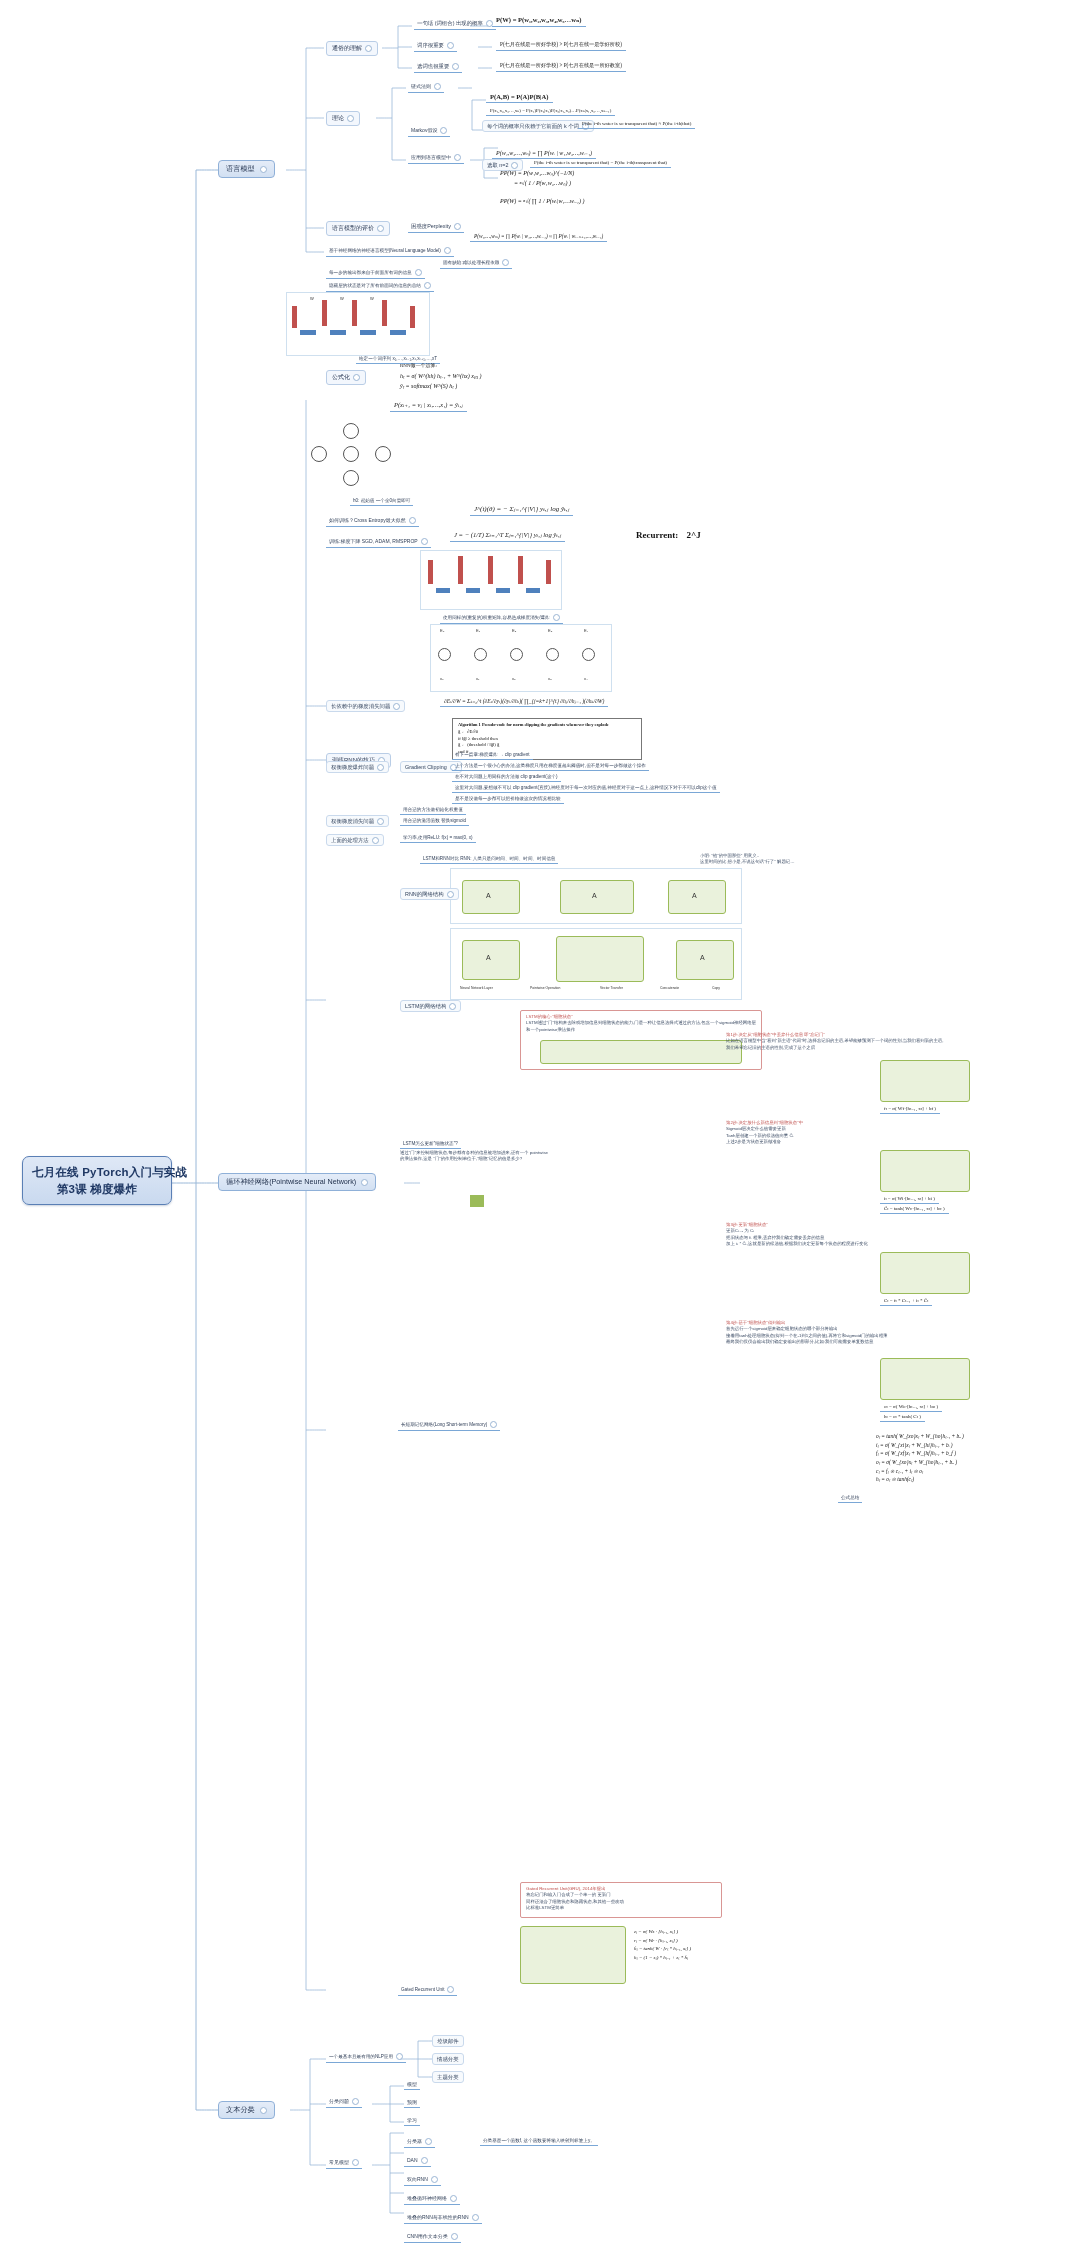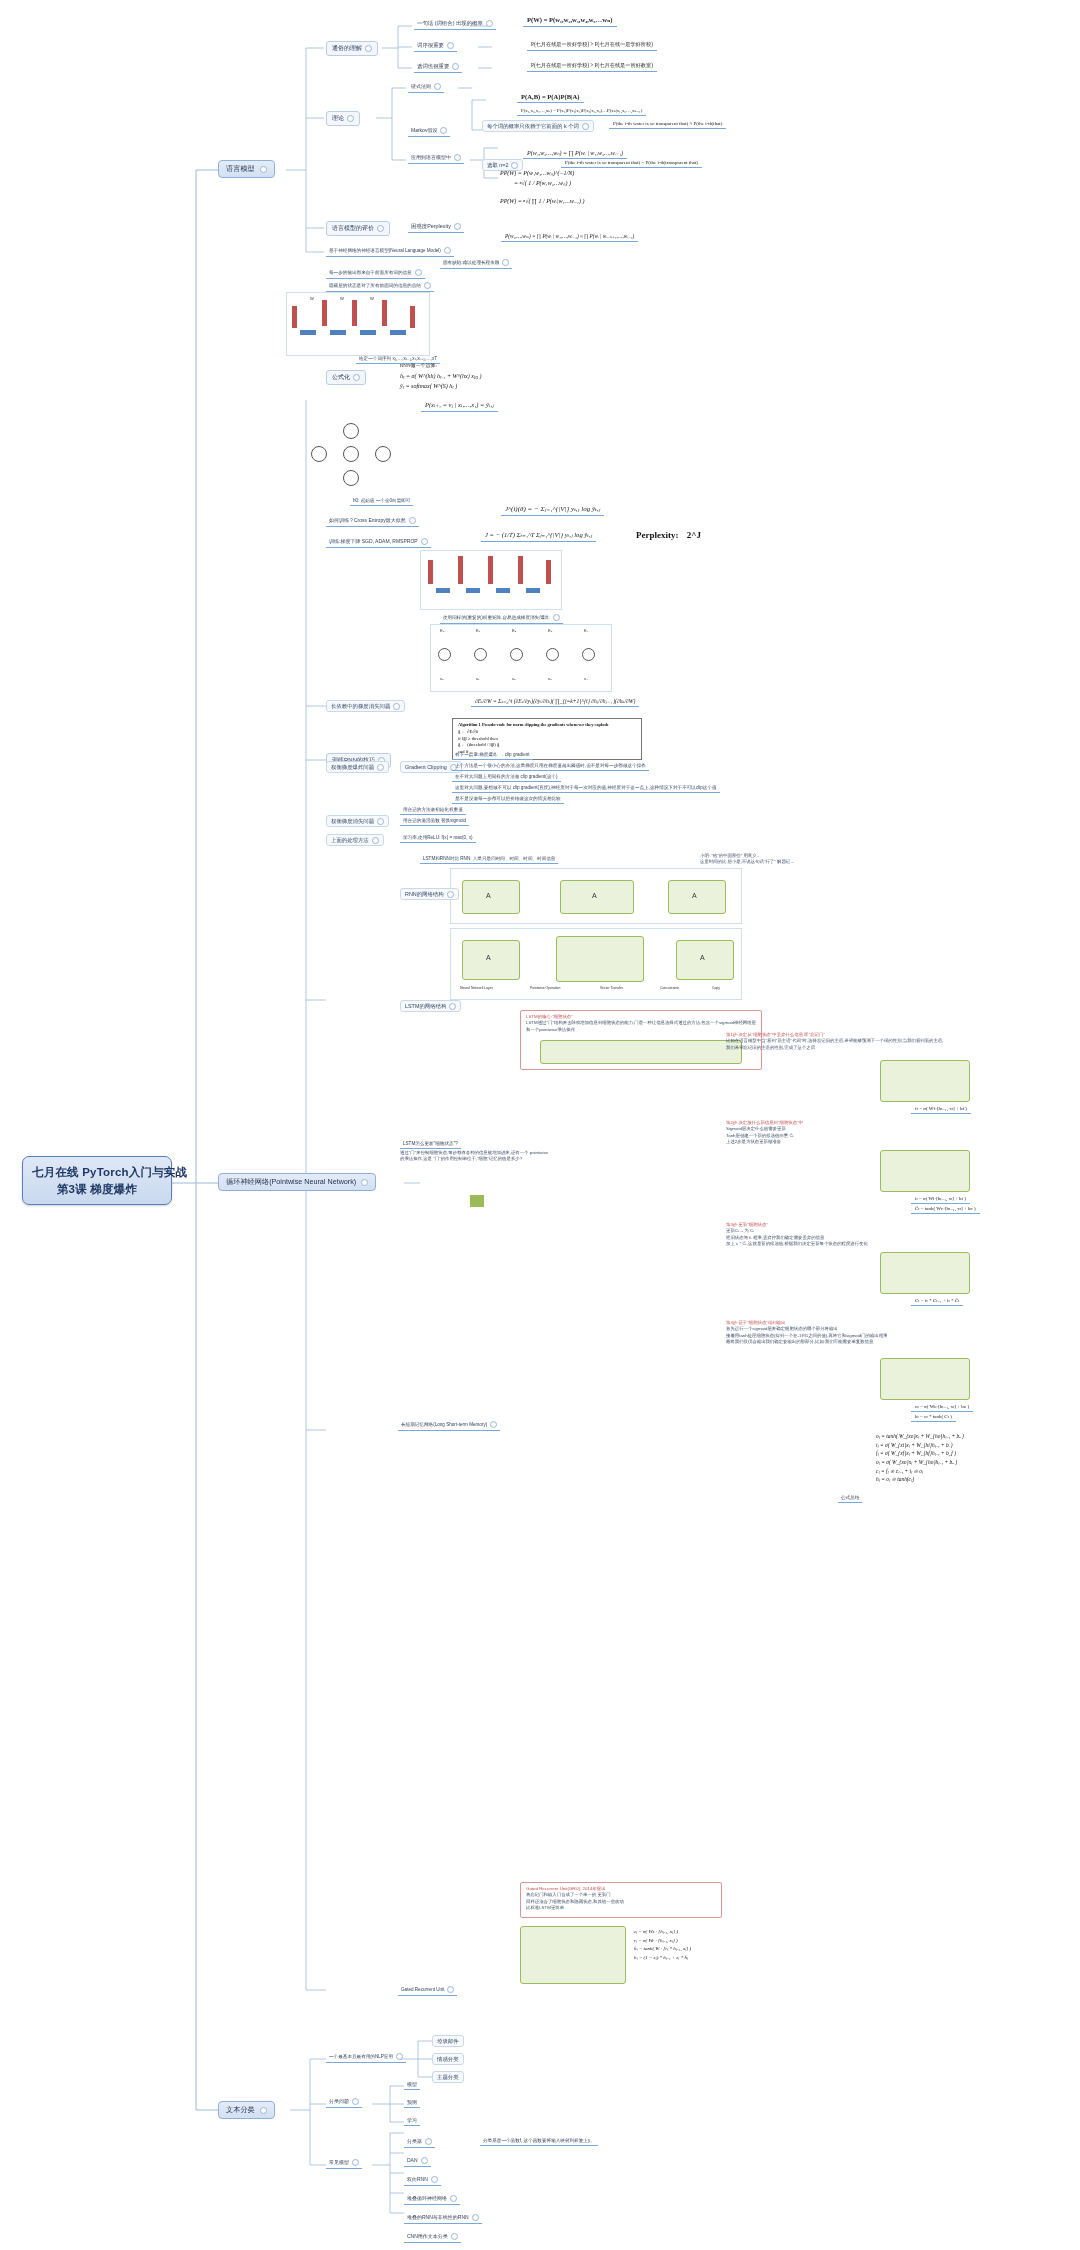--- a/index.html
+++ b/index.html
@@ -36,21 +36,21 @@
   
   .ul{
     font-size:5.4px;color:#2f3e57;padding:1px 3px 2px 3px;
     border-bottom:1.1px solid #7aa7d6;background:transparent;
   }
   .ul.small{font-size:4.6px;}
   .ul.mid{font-size:5px;}
   .formula{
     font-family:"Liberation Serif","DejaVu Serif",serif;
     font-style:italic;color:#1a1a1a;border-bottom:1.1px solid #7aa7d6;
-    padding:1px 4px 2px 4px;font-size:6px;margin-left:31px;
+    padding:1px 4px 2px 4px;font-size:6px;
   }
   .formula.up{font-style:normal;}
   .bold-f{font-weight:bold;font-style:normal;font-size:6.6px;}
 
   
   .dot{display:inline-block;width:5px;height:5px;border:.7px solid #9ab5d4;
        border-radius:50%;background:#fff;margin-left:3px;vertical-align:middle;}
 
   
   .imgbox{position:absolute;border:1px solid #cfe0ef;background:#fff;}
@@ -294,21 +294,21 @@
   <div class="node ul mid" style="left:326px;top:516px;">
     <span>如何训练？Cross Entropy最大似然</span><span class="dot"></span>
   </div>
   <div class="node formula" style="left:470px;top:504px;font-size:7px;">J^(t)(θ) = − Σⱼ₌₁^{|V|} yₜ,ⱼ log ŷₜ,ⱼ</div>
 
   <div class="node ul mid" style="left:326px;top:537px;">
     <span>训练:梯度下降 SGD, ADAM, RMSPROP</span><span class="dot"></span>
   </div>
   <div class="node formula" style="left:450px;top:530px;font-size:6.6px;">J = − (1/T) Σₜ₌₁^T Σⱼ₌₁^{|V|} yₜ,ⱼ log ŷₜ,ⱼ</div>
   <div class="perp" style="left:636px;top:530px;">
-    <span>Perplexity:</span>
+    <span>Recurrent:</span>
     <span style="margin-left:6px;">2^J</span>
   </div>
 
   <div class="imgbox" style="left:420px;top:550px;width:140px;height:58px;"></div>
   <div class="sq" style="left:428px;top:560px;width:5px;height:24px;"></div>
   <div class="sq" style="left:458px;top:556px;width:5px;height:28px;"></div>
   <div class="sq" style="left:488px;top:556px;width:5px;height:28px;"></div>
   <div class="sq" style="left:518px;top:556px;width:5px;height:28px;"></div>
   <div class="sq" style="left:546px;top:560px;width:5px;height:24px;"></div>
   <div class="sqb" style="left:436px;top:588px;width:14px;height:5px;"></div>

